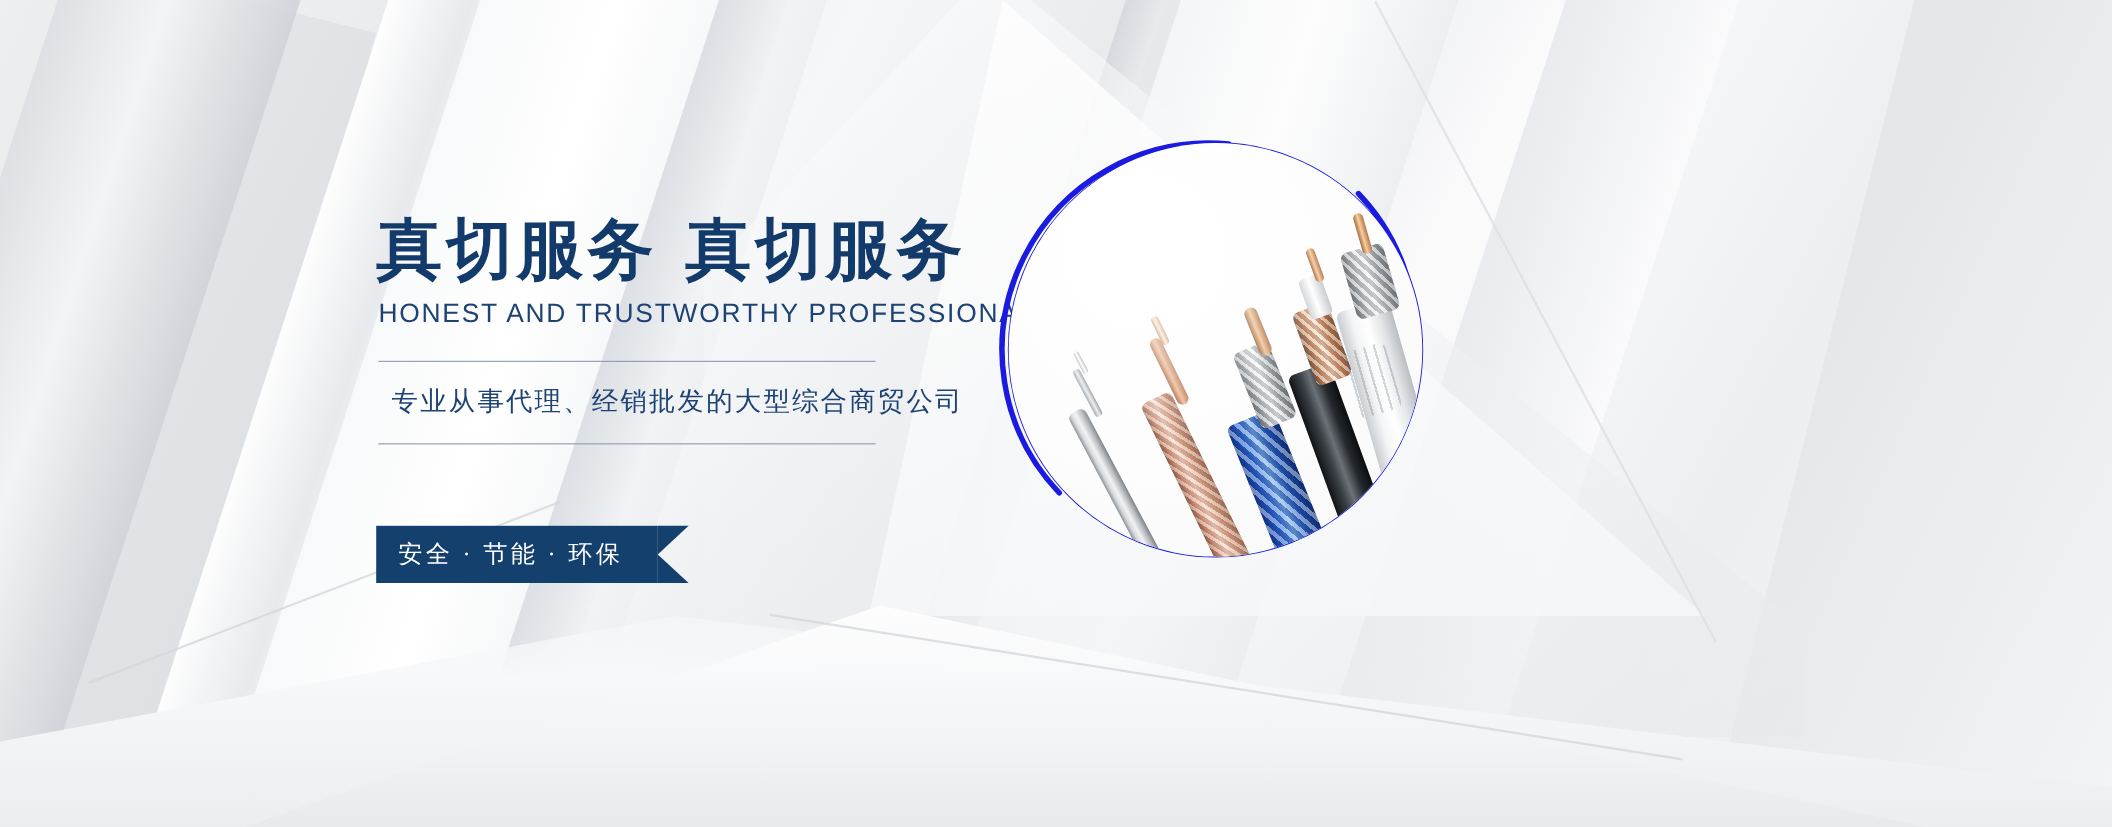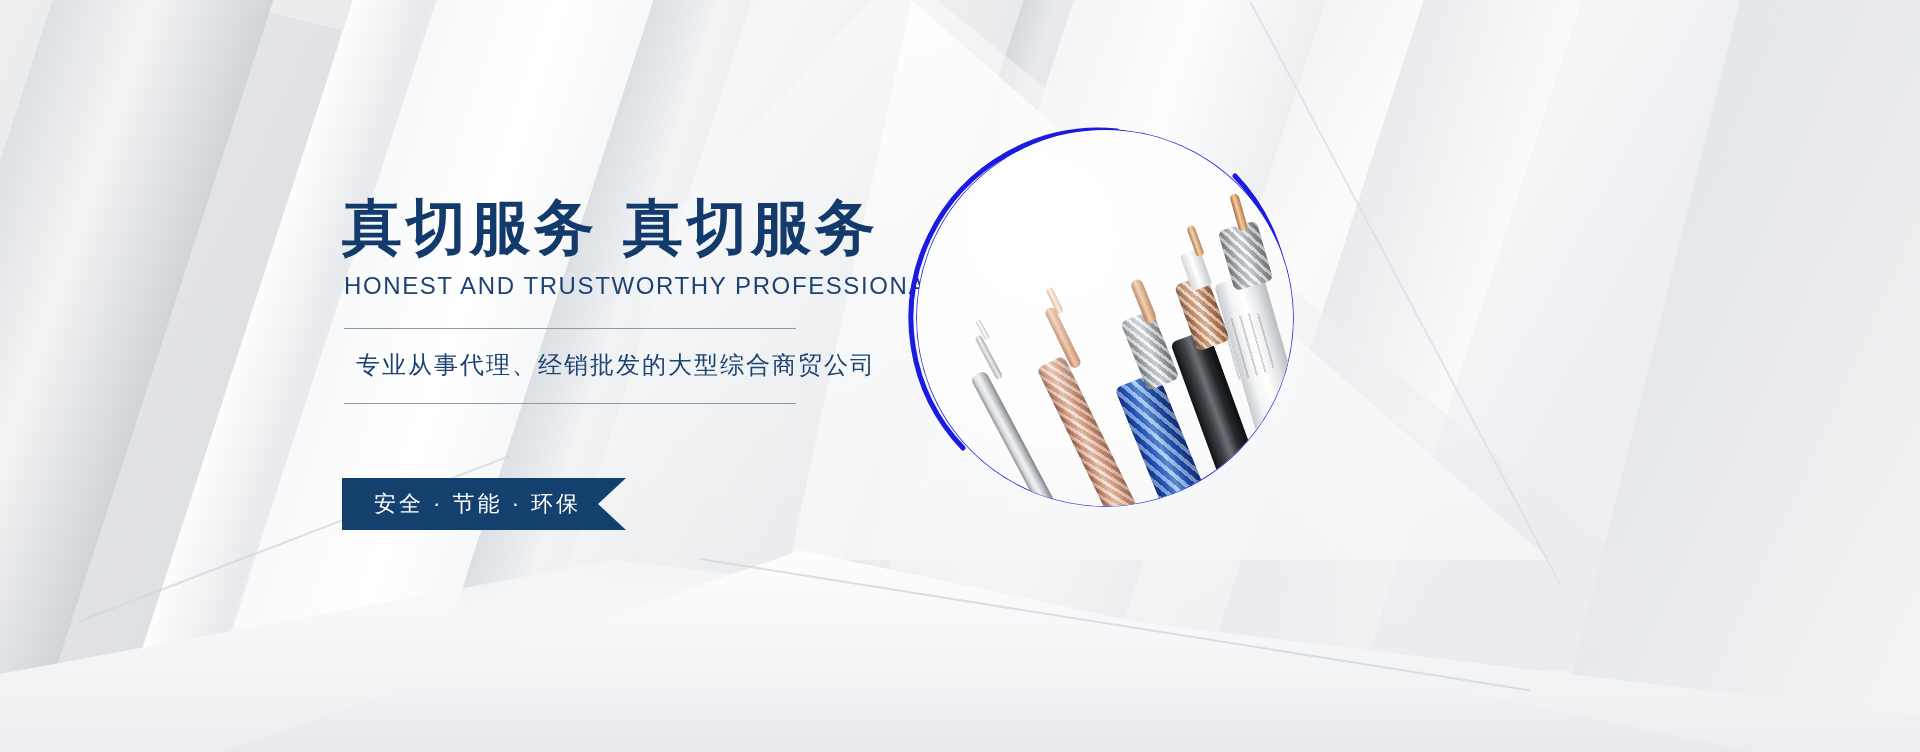--- a/index.html
+++ b/index.html
@@ -81,22 +81,22 @@
   .rule.bottom{margin:22px 0 0 2px;}
   .subtitle-cn{
     margin:20px 0 0 14px;font-size:24px;color:#1d4273;letter-spacing:2px;
     white-space:nowrap;font-family:Liberation Mono, monospace;
   }
   .ribbon{
     position:absolute;left:342px;top:478px;height:52px;width:256px;
     background:#14406e;display:flex;align-items:center;
   }
   .ribbon-label{
-    color:#ffffff;font-size:22px;letter-spacing:3px;margin-left:32px;white-space:nowrap;
-    font-family:Liberation Sans, sans-serif;
+    color:#ffffff;font-size:22px;letter-spacing:3px;margin-left:20px;white-space:nowrap;
+    font-family:Liberation Serif, serif;
   }
   .ribbon-tail{
     position:absolute;left:598px;top:478px;width:0;height:0;
     border-top:26px solid #14406e;border-bottom:26px solid #14406e;
     border-right:28px solid transparent;
   }
 
   
   .circle-wrap{position:absolute;left:905px;top:118px;width:400px;height:400px;}
   .circle-svg{position:absolute;left:0;top:0;}

